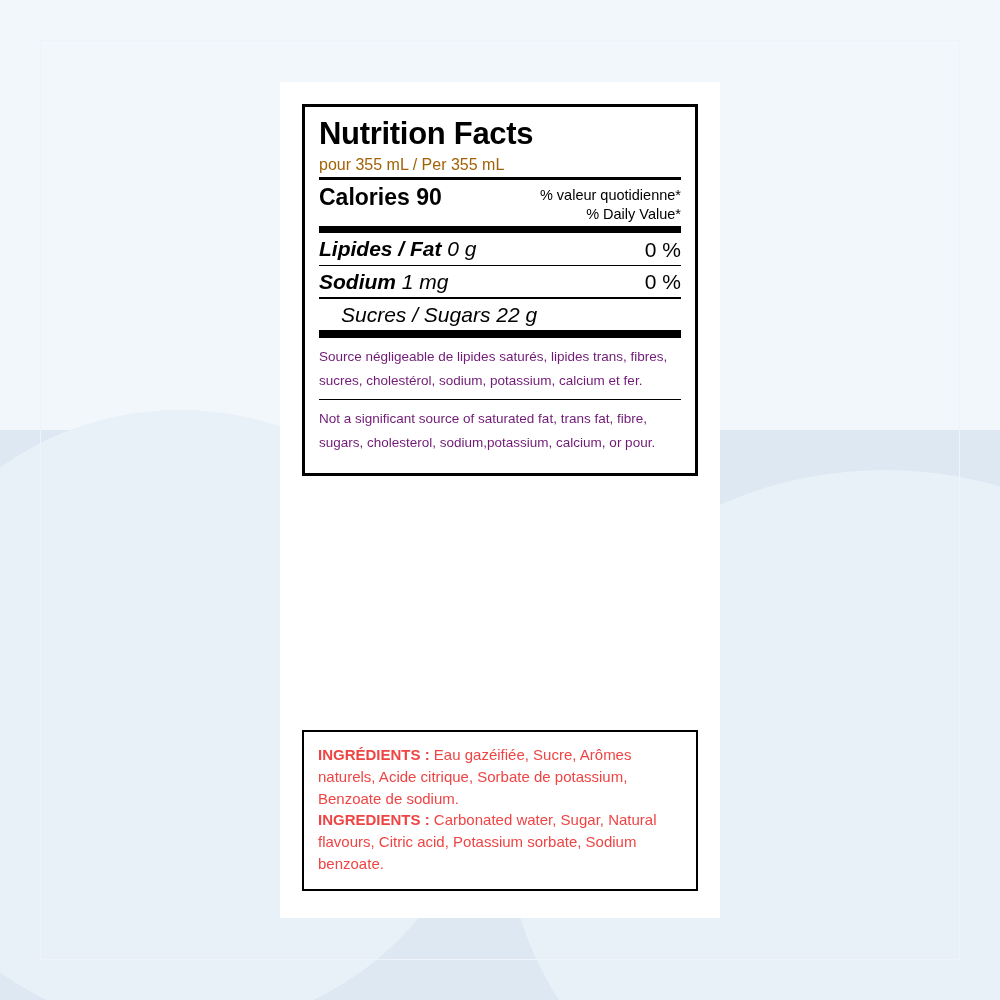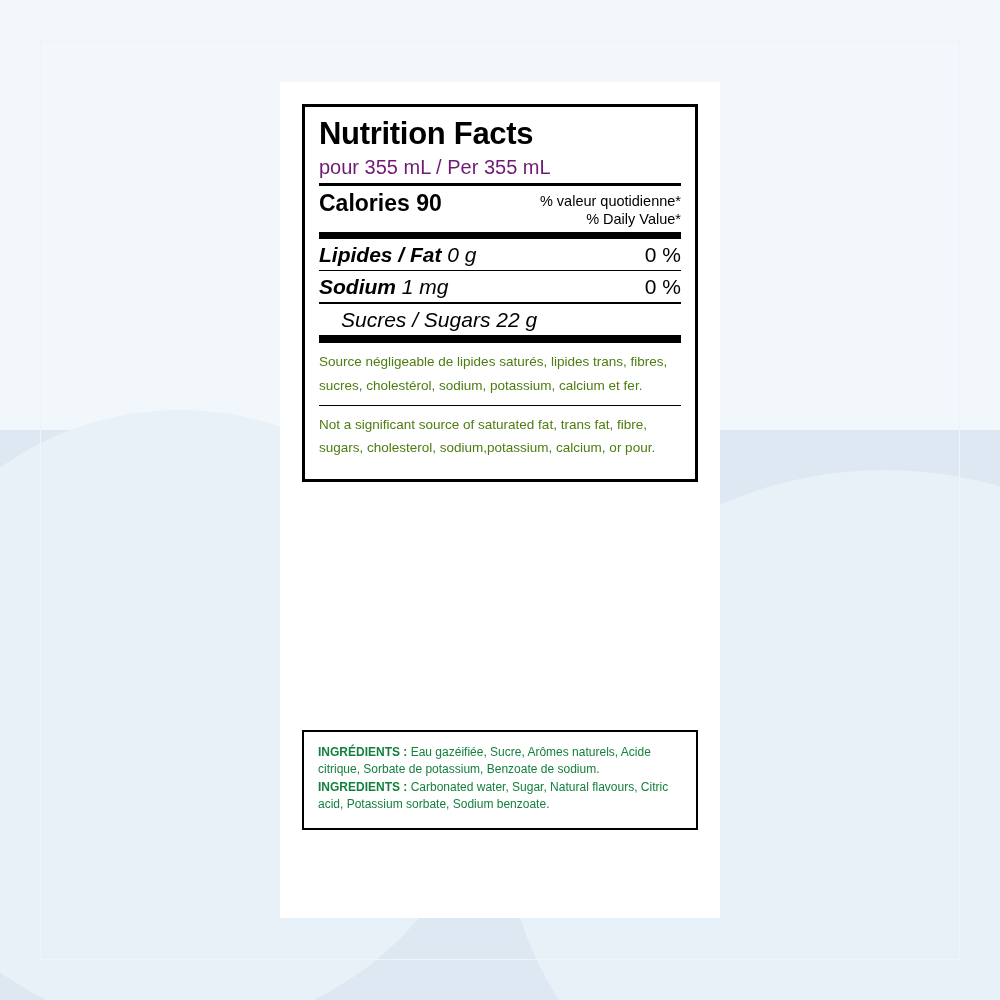--- a/index.html
+++ b/index.html
@@ -81,23 +81,23 @@
     color: #000;
   }
   .nf-title-en {
     font-size: 31px;
     font-weight: bold;
     line-height: 1.12;
     letter-spacing: -0.3px;
     color: #000;
   }
   .nf-serving {
-    font-size: 20px;
+    font-size: 16px;
     line-height: 1.35;
-    color: #701a75;
+    color: #a16207;
     margin-top: 2px;
     margin-bottom: 2px;
   }
 
   .rule-thick { border-top: 7px solid #000; }
   .rule-med   { border-top: 3px solid #000; }
   .rule-thin  { border-top: 1.5px solid #000; }
 
   .row {
     display: flex;
@@ -133,38 +133,38 @@
   .nutrient b { font-weight: bold; }
   .nutrient .amt { font-weight: normal; }
   .dv {
     font-size: 21px;
     white-space: nowrap;
   }
 
   .footnote {
     font-size: 13.5px;
     line-height: 1.75;
-    color: #4d7c0f;
+    color: #701a75;
     padding: 7px 0 7px 0;
   }
 
   
   .ing-panel {
     position: absolute;
     left: 22px;
     top: 648px;
     width: 396px;
     border: 2.5px solid #000;
     padding: 12px 14px 14px 14px;
     background: #fff;
   }
   .ing-block {
-    font-size: 12px;
+    font-size: 15px;
     line-height: 1.45;
-    color: #15803d;
+    color: #ef4444;
   }
   .ing-block b { font-weight: bold; }
 </style>
 </head>
 <body>
 
 <div class="bg-lower"></div>
 <div class="bg-arc-left"></div>
 <div class="bg-arc-right"></div>
 <div class="bg-frame"></div>

